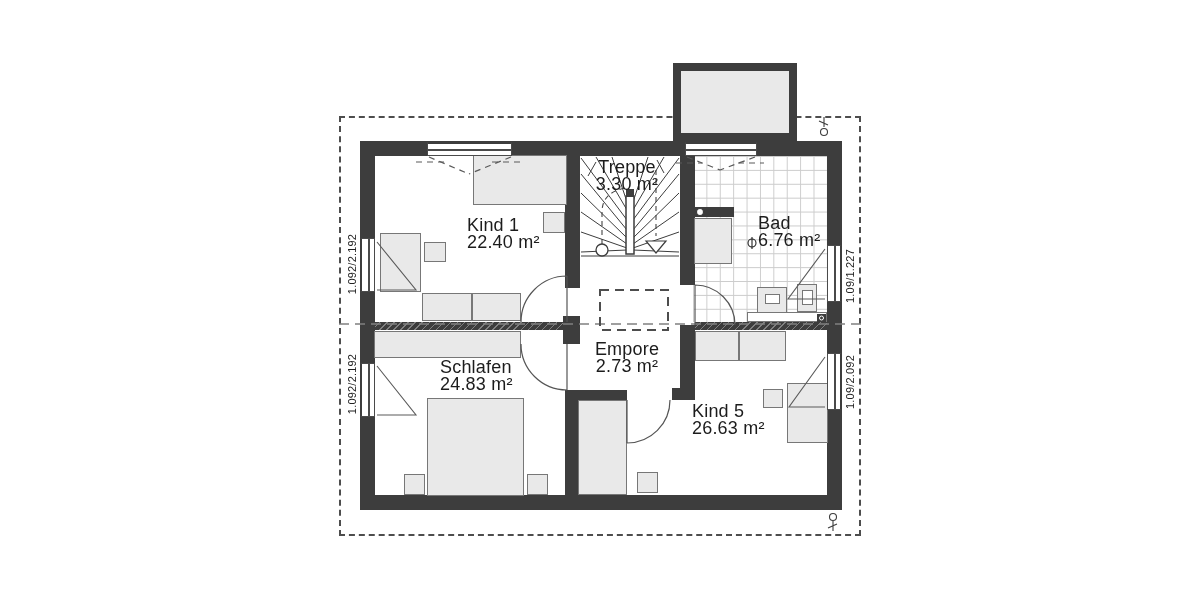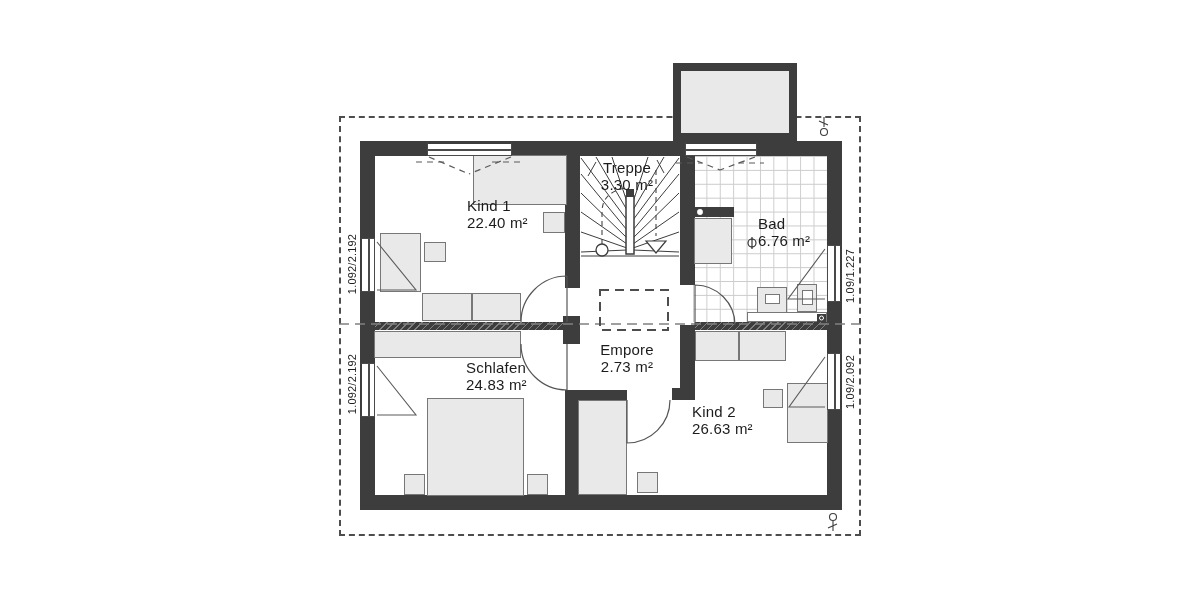--- a/index.html
+++ b/index.html
@@ -34,21 +34,21 @@
   .furn{position:absolute;background:var(--furniture-fill);border:1px solid var(--furniture-border);box-sizing:border-box;}
   .furn-inner{position:absolute;background:#fff;border:1px solid var(--furniture-border);box-sizing:border-box;}
   .winV{position:absolute;width:15px;background:#fff;border:1px solid #4a4a4a;box-sizing:border-box;}
   .winV::after{content:"";position:absolute;left:6px;top:0;bottom:0;width:1.5px;background:#4a4a4a;}
   .winH{position:absolute;height:15px;background:#fff;border:1px solid #4a4a4a;border-top:3px solid var(--wall);box-sizing:border-box;}
   .winH::after{content:"";position:absolute;top:5px;left:0;right:0;height:1.5px;background:#4a4a4a;}
   .dormer{
     position:absolute;left:673px;top:63px;width:124px;height:78px;
     border:8px solid var(--wall);background:var(--furniture-fill);box-sizing:border-box;
   }
-  .rlabel{position:absolute;font-size:15px;line-height:17px;color:#1c1c1c;white-space:nowrap;letter-spacing:.2px;}
+  .rlabel{position:absolute;font-size:18px;line-height:17px;color:#1c1c1c;white-space:nowrap;letter-spacing:.2px;}
   .rlabel.centered{text-align:center;}
   .dim{
     position:absolute;width:90px;font-size:11px;color:#222;text-align:center;
     transform:rotate(-90deg);white-space:nowrap;letter-spacing:.2px;
   }
   svg.overlay{position:absolute;left:0;top:0;pointer-events:none;}
 </style>
 </head>
 <body>
 
@@ -171,42 +171,42 @@
     <g stroke="#3d3d3d" stroke-width="1.1" fill="none">
       <path d="M824,117 V127 M819,121 L828,125"></path>
       <circle cx="824" cy="132" r="3.5" fill="#fff"></circle>
     </g>
     <g stroke="#3d3d3d" stroke-width="1.1" fill="none">
       <circle cx="833" cy="517" r="3.5" fill="#fff"></circle>
       <path d="M833,521 V531 M828,528 L837,524"></path>
     </g>
   </svg>
 
-  <div class="rlabel" style="left:467px;top:197px">
+  <div class="rlabel" style="left:467px;top:217px">
     <div>Kind 1</div>
     <div>22.40 m²</div>
   </div>
   <div class="rlabel centered" style="left:590px;top:159px;width:74px">
     <div>Treppe</div>
     <div>3.30 m²</div>
   </div>
   <div class="rlabel" style="left:758px;top:215px">
     <div>Bad</div>
     <div>6.76 m²</div>
   </div>
-  <div class="rlabel" style="left:466px;top:359px">
+  <div class="rlabel" style="left:440px;top:359px">
     <div>Schlafen</div>
     <div>24.83 m²</div>
   </div>
   <div class="rlabel centered" style="left:594px;top:341px;width:66px">
     <div>Empore</div>
     <div>2.73 m²</div>
   </div>
   <div class="rlabel" style="left:692px;top:403px">
-    <div>Kind 2</div>
+    <div>Kind 5</div>
     <div>26.63 m²</div>
   </div>
 
   <div class="dim" style="left:307px;top:258px">1.092/2.192</div>
   <div class="dim" style="left:307px;top:378px">1.092/2.192</div>
   <div class="dim" style="left:805px;top:270px">1.09/1.227</div>
   <div class="dim" style="left:805px;top:376px">1.09/2.092</div>
 
 </div>
 

